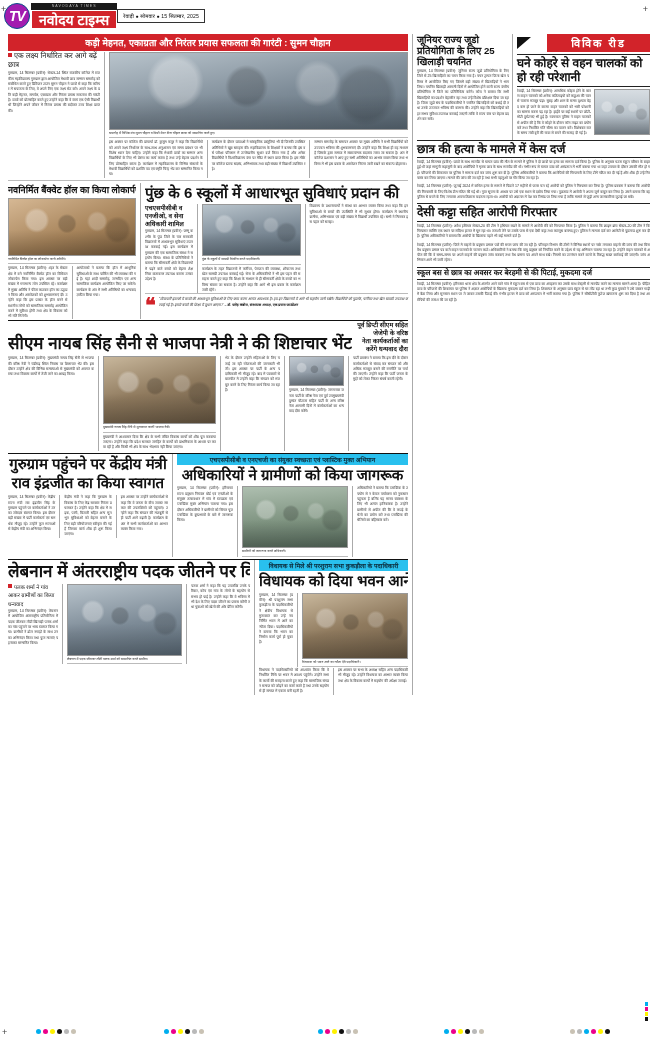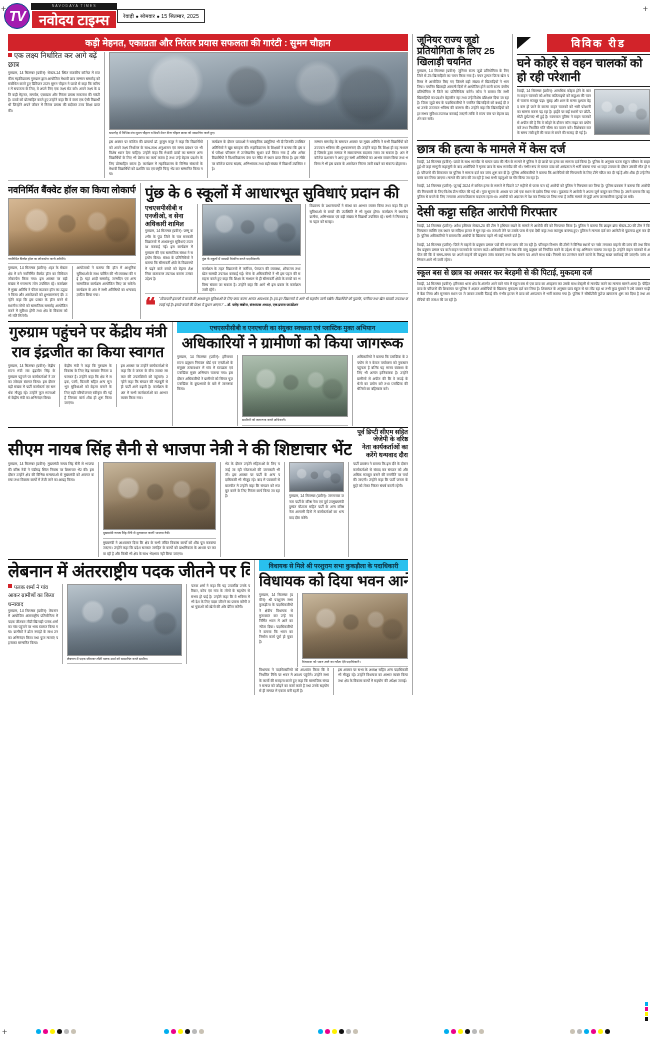--- a/index.html
+++ b/index.html
@@ -265,20 +265,50 @@
               <div class="body-text">विद्यालय के प्रधानाचार्यों ने संस्था का आभार व्यक्त किया तथा कहा कि इन सुविधाओं से बच्चों की उपस्थिति में भी सुधार होगा। कार्यक्रम में स्थानीय ग्रामीण, अभिभावक एवं बड़ी संख्या में विद्यार्थी उपस्थित रहे। सभी ने मिलकर इस पहल को सराहा।</div>
             </div>
           </div>
           <div class="quote-box">
             <div class="q-mark">❝</div>
             <div class="q-text"><span>"सीमावर्ती इलाकों में बच्चों की आधारभूत सुविधाओं के लिए काम करना अत्यंत आवश्यक है। हम इन विद्यालयों में आगे भी सहयोग जारी रखेंगे। विद्यार्थियों को पुस्तकें, फर्नीचर तथा खेल सामग्री उपलब्ध करवाई गई है। इससे बच्चों की शिक्षा में सुधार आएगा।"</span> <span class="q-attr">– डॉ. फतेह कंबोज, संस्थापक अध्यक्ष, एक प्रयास फाउंडेशन</span></div>
           </div>
         </div>
       </div>
 
+      <div class="rule-top" style="margin-top:1px;">
+        <div style="display:flex;align-items:flex-end;gap:5px;">
+          <div class="sec-head xl nowrap" style="flex:0 0 auto;">सीएम नायब सिंह सैनी से भाजपा नेत्री ने की शिष्टाचार भेंट</div>
+          <div style="flex:1 1 auto;padding-bottom:2px;">
+            <div class="tiny-kicker" style="text-align:right;">पूर्व डिप्टी सीएम सहित जेजेपी के वरिष्ठ</div>
+            <div class="tiny-kicker" style="text-align:right;">नेता कार्यकर्ताओं का करेंगे धन्यवाद दौरा</div>
+          </div>
+        </div>
+        <div class="cols" style="margin-top:2px;">
+          <div class="col" style="flex:0 0 86px;">
+              <div class="body-text">गुरुग्राम, 14 सितम्बर (प्रवीन): मुख्यमंत्री नायब सिंह सैनी से भाजपा की वरिष्ठ नेत्री ने चंडीगढ़ स्थित निवास पर शिष्टाचार भेंट की। इस दौरान उन्होंने क्षेत्र की विभिन्न समस्याओं से मुख्यमंत्री को अवगत कराया तथा विकास कार्यों में तेजी लाने का आग्रह किया।</div>
+            </div>
+          <div class="col col-sep" style="flex:0 0 118px;">
+            <div class="photo p-indoor" style="height:68px;"></div>
+            <div class="photo-cap">मुख्यमंत्री नायब सिंह सैनी से मुलाकात करतीं भाजपा नेत्री।</div>
+            <div class="body-text" style="margin-top:2px;">मुख्यमंत्री ने आश्वासन दिया कि क्षेत्र के सभी लंबित विकास कार्यों को शीघ्र पूरा करवाया जाएगा। उन्होंने कहा कि प्रदेश सरकार जनहित के कार्यों को प्राथमिकता के आधार पर करवा रही है और किसी भी क्षेत्र के साथ भेदभाव नहीं किया जाएगा।</div>
+          </div>
+          <div class="col col-sep">
+              <div class="body-text">भेंट के दौरान उन्होंने महिलाओं के लिए चलाई जा रही योजनाओं की जानकारी भी ली। इस अवसर पर पार्टी के अन्य पदाधिकारी भी मौजूद रहे। बाद में पत्रकारों से बातचीत में उन्होंने कहा कि संगठन को मजबूत करने के लिए निरंतर कार्य किया जा रहा है।</div>
+            </div>
+          <div class="col col-sep">
+            <div class="photo p-portrait" style="height:30px;"></div>
+            <div class="body-text" style="margin-top:2px;">गुरुग्राम, 14 सितम्बर (प्रवीन): जननायक जनता पार्टी के वरिष्ठ नेता एवं पूर्व उपमुख्यमंत्री दुष्यंत चौटाला सहित पार्टी के अन्य वरिष्ठ नेता आगामी दिनों में कार्यकर्ताओं का धन्यवाद दौरा करेंगे।</div>
+          </div>
+          <div class="col col-sep">
+              <div class="body-text">पार्टी प्रवक्ता ने बताया कि इस दौरे के दौरान कार्यकर्ताओं से संवाद कर संगठन को और अधिक मजबूत बनाने की रणनीति पर चर्चा की जाएगी। उन्होंने कहा कि पार्टी जनता के मुद्दों को लेकर निरंतर संघर्ष करती रहेगी।</div>
+            </div>
+        </div>
+      </div>
+
       <div class="rule-top" style="margin-top:2px;">
         <div class="cols">
           <div class="col" style="flex:0 0 160px;">
             <div class="sec-head lg" style="text-align:center;">गुरुग्राम पहुंचने पर केंद्रीय मंत्री</div>
             <div class="sec-head lg" style="text-align:center;">राव इंद्रजीत का किया स्वागत</div>
             <div class="cols" style="margin-top:2px;">
               <div class="col">
                   <div class="body-text">गुरुग्राम, 14 सितम्बर (प्रवीन): केंद्रीय राज्य मंत्री राव इंद्रजीत सिंह के गुरुग्राम पहुंचने पर कार्यकर्ताओं ने उनका जोरदार स्वागत किया। इस दौरान बड़ी संख्या में पार्टी कार्यकर्ता एवं समर्थक मौजूद रहे। उन्होंने फूल मालाओं से केंद्रीय मंत्री का अभिनंदन किया।</div>
                 </div>
               <div class="col col-sep">
@@ -298,50 +328,20 @@
                 </div>
               <div class="col col-sep">
                 <div class="photo p-field" style="height:62px;"></div>
                 <div class="photo-cap">ग्रामीणों को जागरूक करते अधिकारी।</div>
               </div>
               <div class="col col-sep" style="flex:0 0 56px;">
                   <div class="body-text">अधिकारियों ने बताया कि प्लास्टिक के उपयोग से न केवल पर्यावरण को नुकसान पहुंचता है बल्कि यह मानव स्वास्थ्य के लिए भी अत्यंत हानिकारक है। उन्होंने ग्रामीणों से अपील की कि वे कपड़े के थैलों का प्रयोग करें तथा प्लास्टिक की थैलियों का बहिष्कार करें।</div>
                 </div>
             </div>
           </div>
-        </div>
-      </div>
-
-      <div class="rule-top" style="margin-top:1px;">
-        <div style="display:flex;align-items:flex-end;gap:5px;">
-          <div class="sec-head xl nowrap" style="flex:0 0 auto;">सीएम नायब सिंह सैनी से भाजपा नेत्री ने की शिष्टाचार भेंट</div>
-          <div style="flex:1 1 auto;padding-bottom:2px;">
-            <div class="tiny-kicker" style="text-align:right;">पूर्व डिप्टी सीएम सहित जेजेपी के वरिष्ठ</div>
-            <div class="tiny-kicker" style="text-align:right;">नेता कार्यकर्ताओं का करेंगे धन्यवाद दौरा</div>
-          </div>
-        </div>
-        <div class="cols" style="margin-top:2px;">
-          <div class="col" style="flex:0 0 86px;">
-              <div class="body-text">गुरुग्राम, 14 सितम्बर (प्रवीन): मुख्यमंत्री नायब सिंह सैनी से भाजपा की वरिष्ठ नेत्री ने चंडीगढ़ स्थित निवास पर शिष्टाचार भेंट की। इस दौरान उन्होंने क्षेत्र की विभिन्न समस्याओं से मुख्यमंत्री को अवगत कराया तथा विकास कार्यों में तेजी लाने का आग्रह किया।</div>
-            </div>
-          <div class="col col-sep" style="flex:0 0 118px;">
-            <div class="photo p-indoor" style="height:68px;"></div>
-            <div class="photo-cap">मुख्यमंत्री नायब सिंह सैनी से मुलाकात करतीं भाजपा नेत्री।</div>
-            <div class="body-text" style="margin-top:2px;">मुख्यमंत्री ने आश्वासन दिया कि क्षेत्र के सभी लंबित विकास कार्यों को शीघ्र पूरा करवाया जाएगा। उन्होंने कहा कि प्रदेश सरकार जनहित के कार्यों को प्राथमिकता के आधार पर करवा रही है और किसी भी क्षेत्र के साथ भेदभाव नहीं किया जाएगा।</div>
-          </div>
-          <div class="col col-sep">
-              <div class="body-text">भेंट के दौरान उन्होंने महिलाओं के लिए चलाई जा रही योजनाओं की जानकारी भी ली। इस अवसर पर पार्टी के अन्य पदाधिकारी भी मौजूद रहे। बाद में पत्रकारों से बातचीत में उन्होंने कहा कि संगठन को मजबूत करने के लिए निरंतर कार्य किया जा रहा है।</div>
-            </div>
-          <div class="col col-sep">
-            <div class="photo p-portrait" style="height:30px;"></div>
-            <div class="body-text" style="margin-top:2px;">गुरुग्राम, 14 सितम्बर (प्रवीन): जननायक जनता पार्टी के वरिष्ठ नेता एवं पूर्व उपमुख्यमंत्री दुष्यंत चौटाला सहित पार्टी के अन्य वरिष्ठ नेता आगामी दिनों में कार्यकर्ताओं का धन्यवाद दौरा करेंगे।</div>
-          </div>
-          <div class="col col-sep">
-              <div class="body-text">पार्टी प्रवक्ता ने बताया कि इस दौरे के दौरान कार्यकर्ताओं से संवाद कर संगठन को और अधिक मजबूत बनाने की रणनीति पर चर्चा की जाएगी। उन्होंने कहा कि पार्टी जनता के मुद्दों को लेकर निरंतर संघर्ष करती रहेगी।</div>
-            </div>
         </div>
       </div>
 
       <div class="rule-top" style="margin-top:2px;">
         <div class="cols">
           <div class="col" style="flex:0 0 242px;">
             <div class="sec-head xl nowrap"><span>लेबनान में अंतरराष्ट्रीय पदक जीतने पर किया </span></div>
             <div class="cols" style="margin-top:2px;">
               <div class="col" style="flex:0 0 50px;">
                 <div class="sub-head" style="font-size:5.4px;"><span class="bullet-sq"></span><span>पलक शर्मा ने गांव</span></div>

